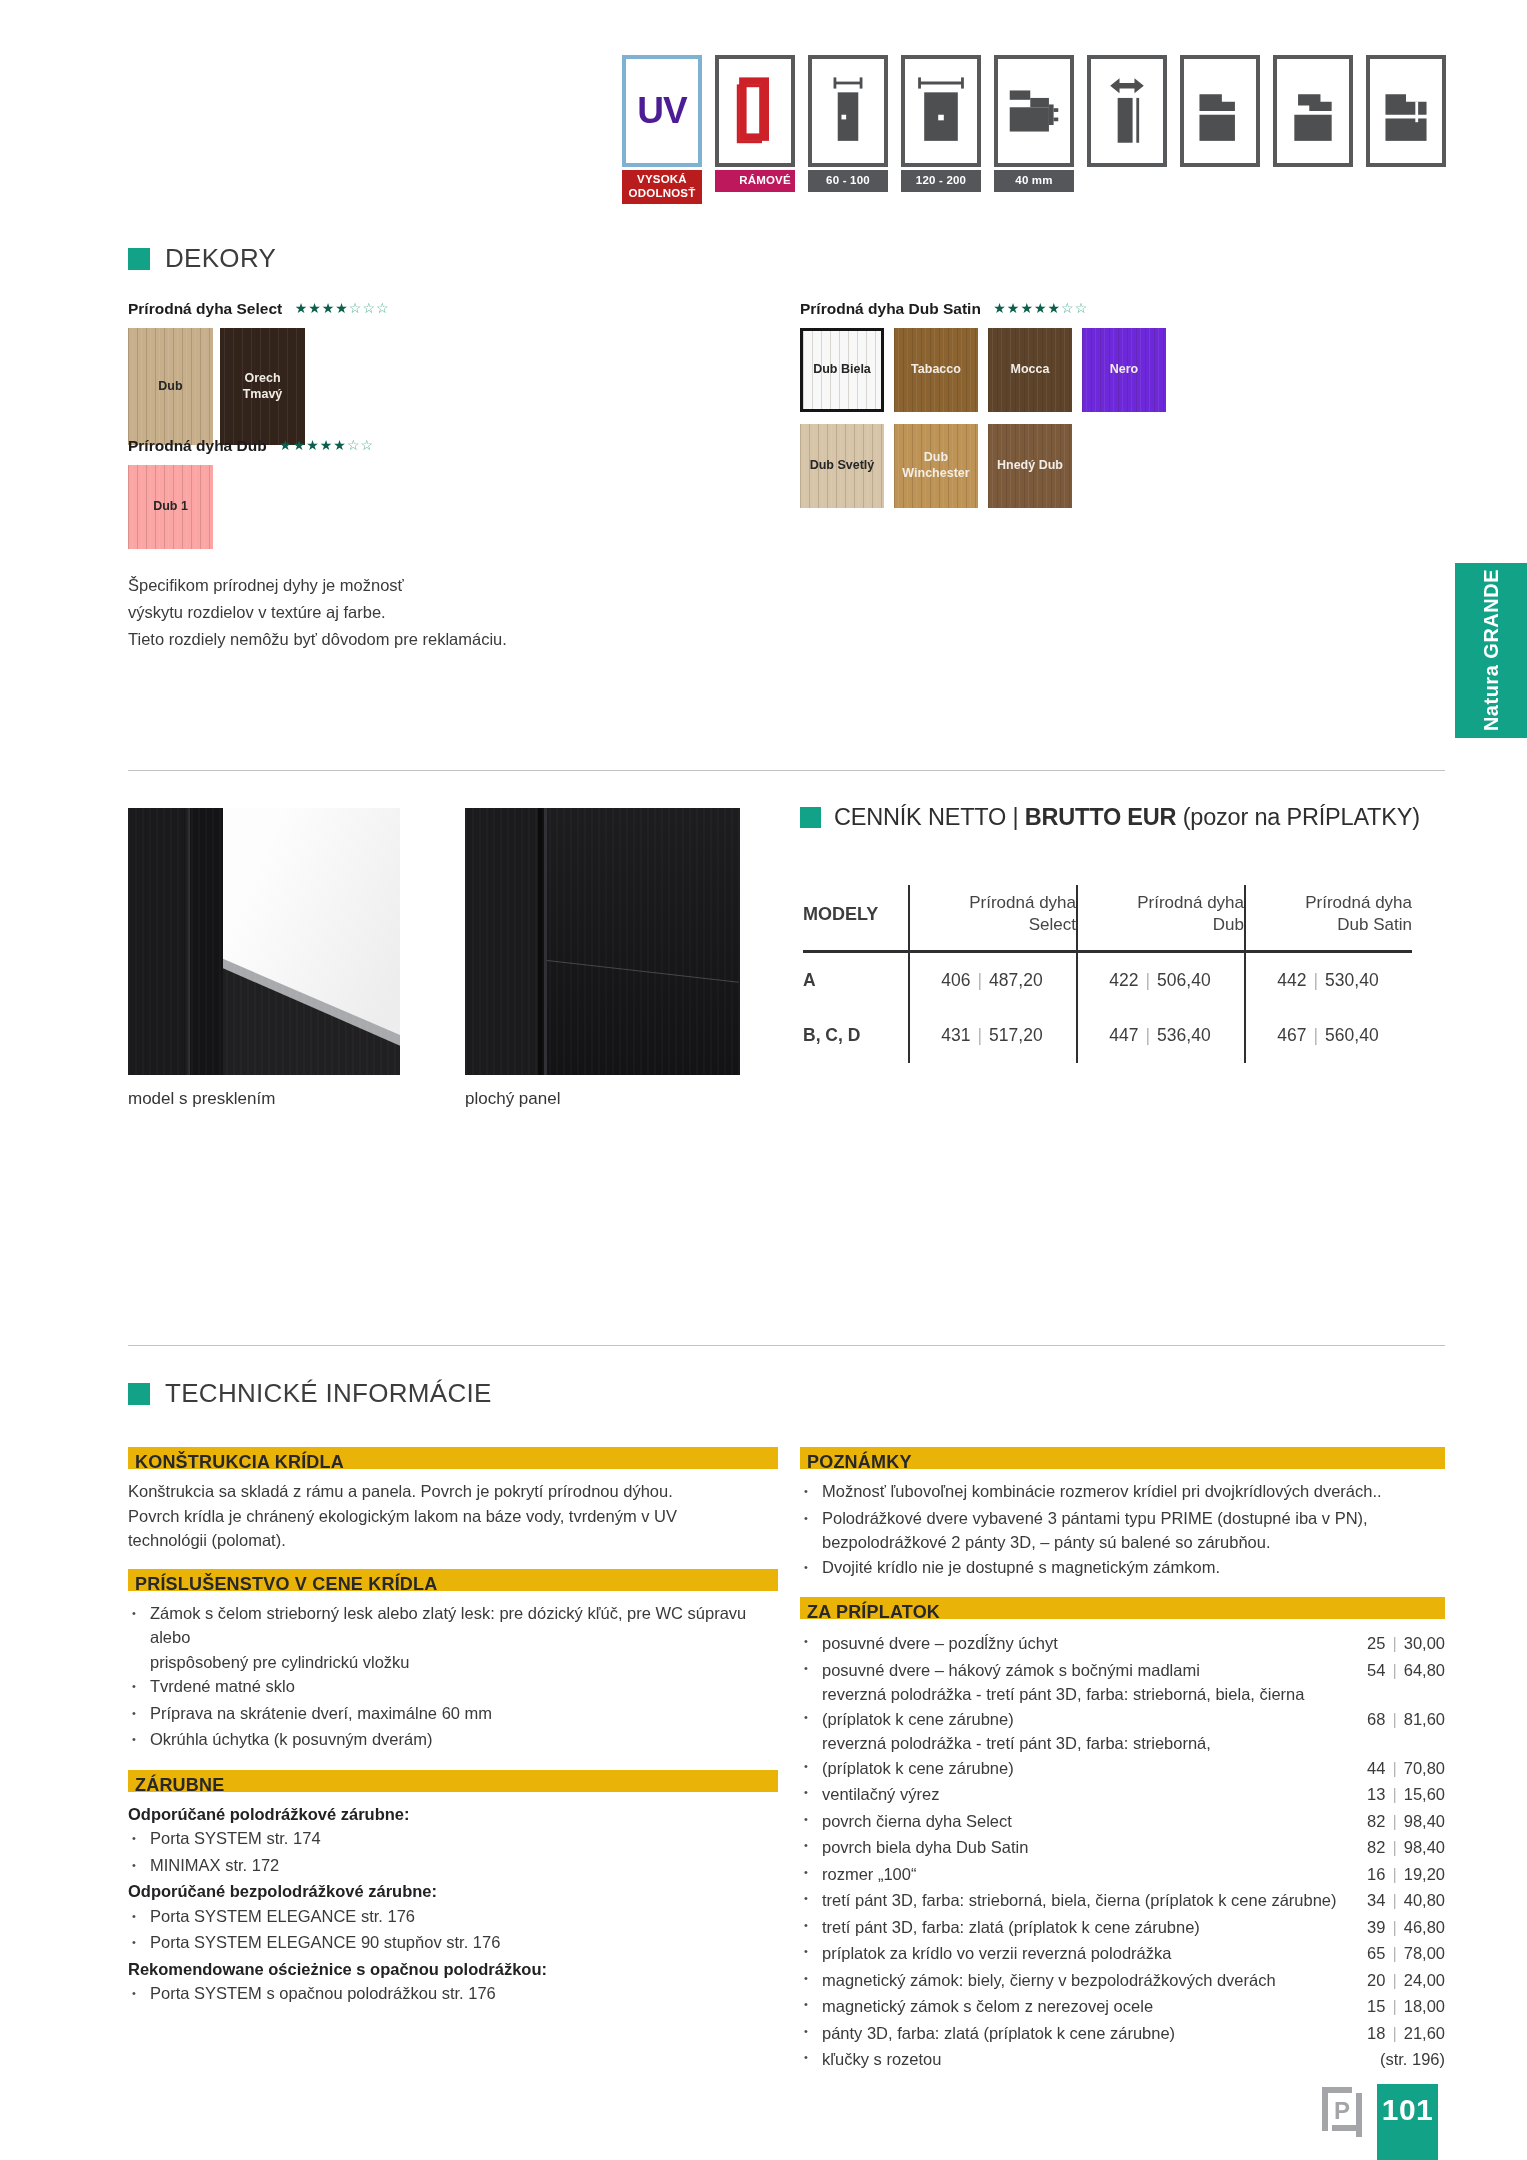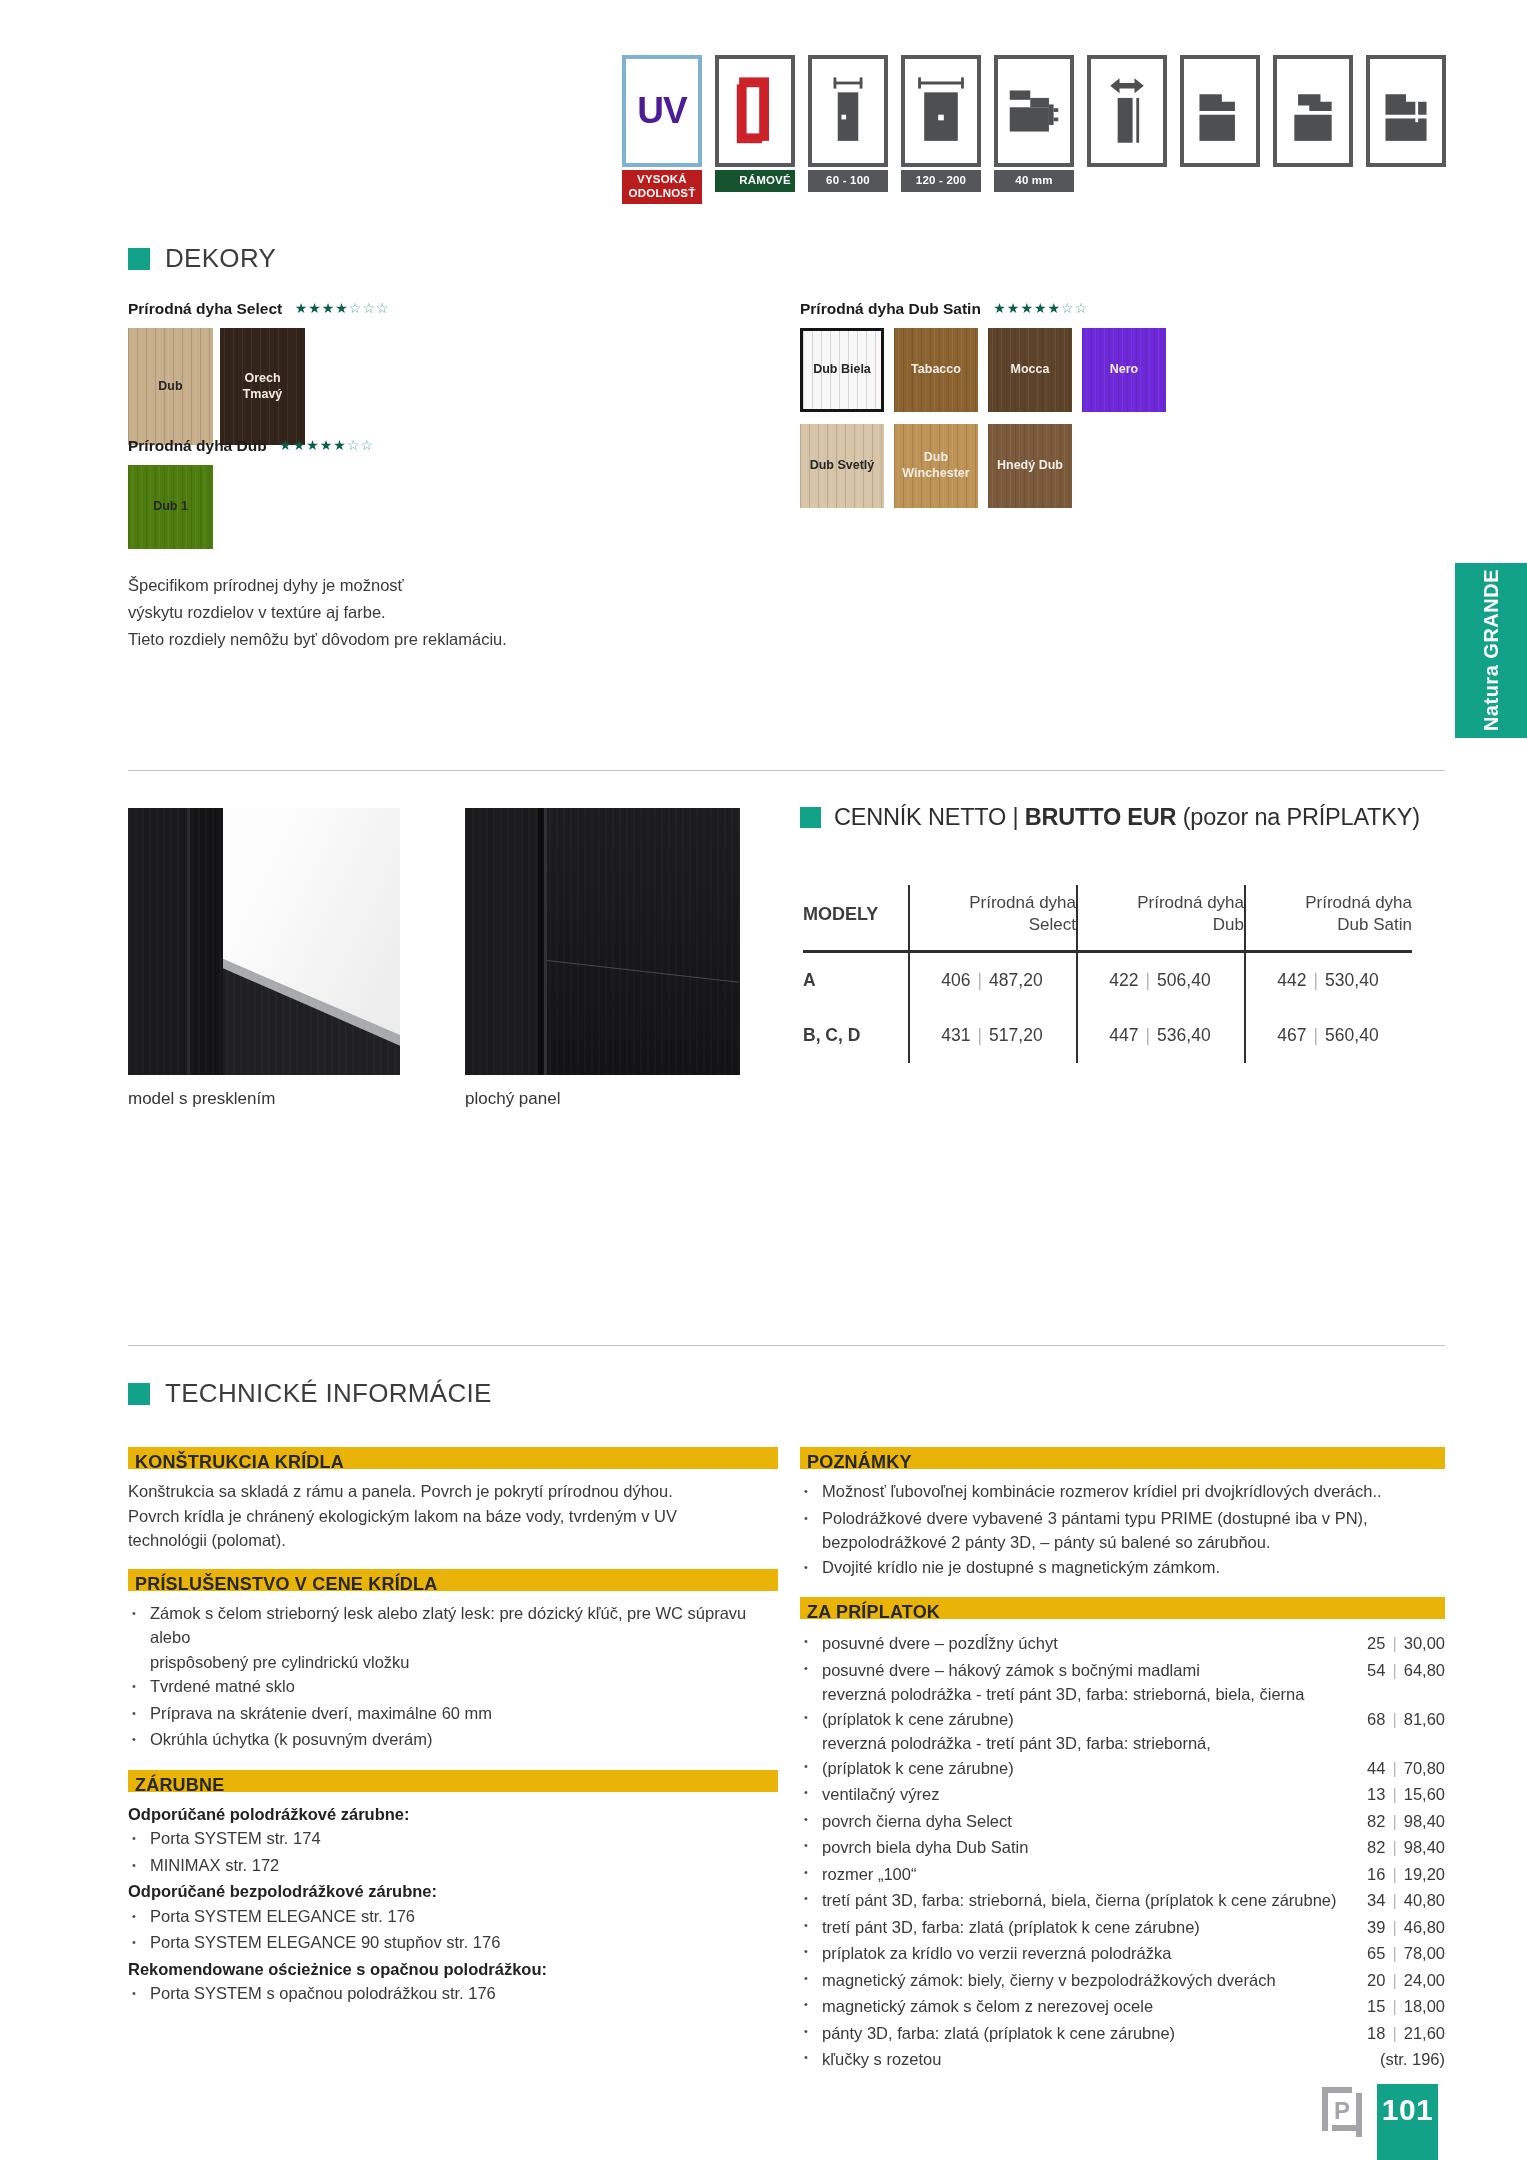--- a/index.html
+++ b/index.html
@@ -9,21 +9,21 @@
   
   .icon-strip{position:absolute;left:622px;top:55px;display:flex;gap:13px;}
   .badge{width:80px;display:flex;flex-direction:column;}
   .badge-box{height:112px;border:4px solid #58595b;background:#fff;box-sizing:border-box;
     display:flex;align-items:center;justify-content:center;}
   .badge-caption{margin-top:3px;background:#55565a;color:#fff;font-size:11.5px;font-weight:bold;
     text-align:center;padding:4px 0;letter-spacing:.2px;line-height:1.2;}
   .badge.uv .badge-box{border-color:#7fb1d3;}
   .badge.uv .uv-letters{color:#4c1d95;font-size:37px;font-weight:bold;letter-spacing:-1px;}
   .badge.uv .badge-caption{background:#b91c1c;padding:3px 0;}
-  .badge.frame .badge-caption{background:#14532d;padding-left:20px;}
+  .badge.frame .badge-caption{background:#be185d;padding-left:20px;}
   .badge svg{display:block;}
 
   
   .sec-title{position:absolute;display:flex;align-items:center;}
   .sec-sq{width:22px;height:22px;background:#12a287;margin-right:15px;flex:none;}
   .sec-txt{font-size:26px;color:#3c3c3e;letter-spacing:.3px;}
 
   
   .decor-group{position:absolute;}
   .decor-label{font-size:15.5px;font-weight:bold;color:#1c1c1e;}
@@ -251,21 +251,21 @@
         </div>
     </div>
   </div>
 
   <div class="decor-group" style="left:128px;top:437px;">
     <div>
       <span class="decor-label">Prírodná dyha Dub</span>
       <span class="stars"><span class="sf">★★★★★</span><span class="se">☆☆</span></span>
     </div>
     <div class="swatch-row">
-      <div class="swatch sw-dub1 sw-dark" style="background: #4d7c0f;">
+      <div class="swatch sw-dub1 sw-dark" style="background: #fca5a5;">
           <span>Dub 1</span>
         </div>
     </div>
   </div>
 
   <div class="decor-group" style="left:800px;top:300px;">
     <div>
       <span class="decor-label">Prírodná dyha Dub Satin</span>
       <span class="stars"><span class="sf">★★★★★</span><span class="se">☆☆</span></span>
     </div>

